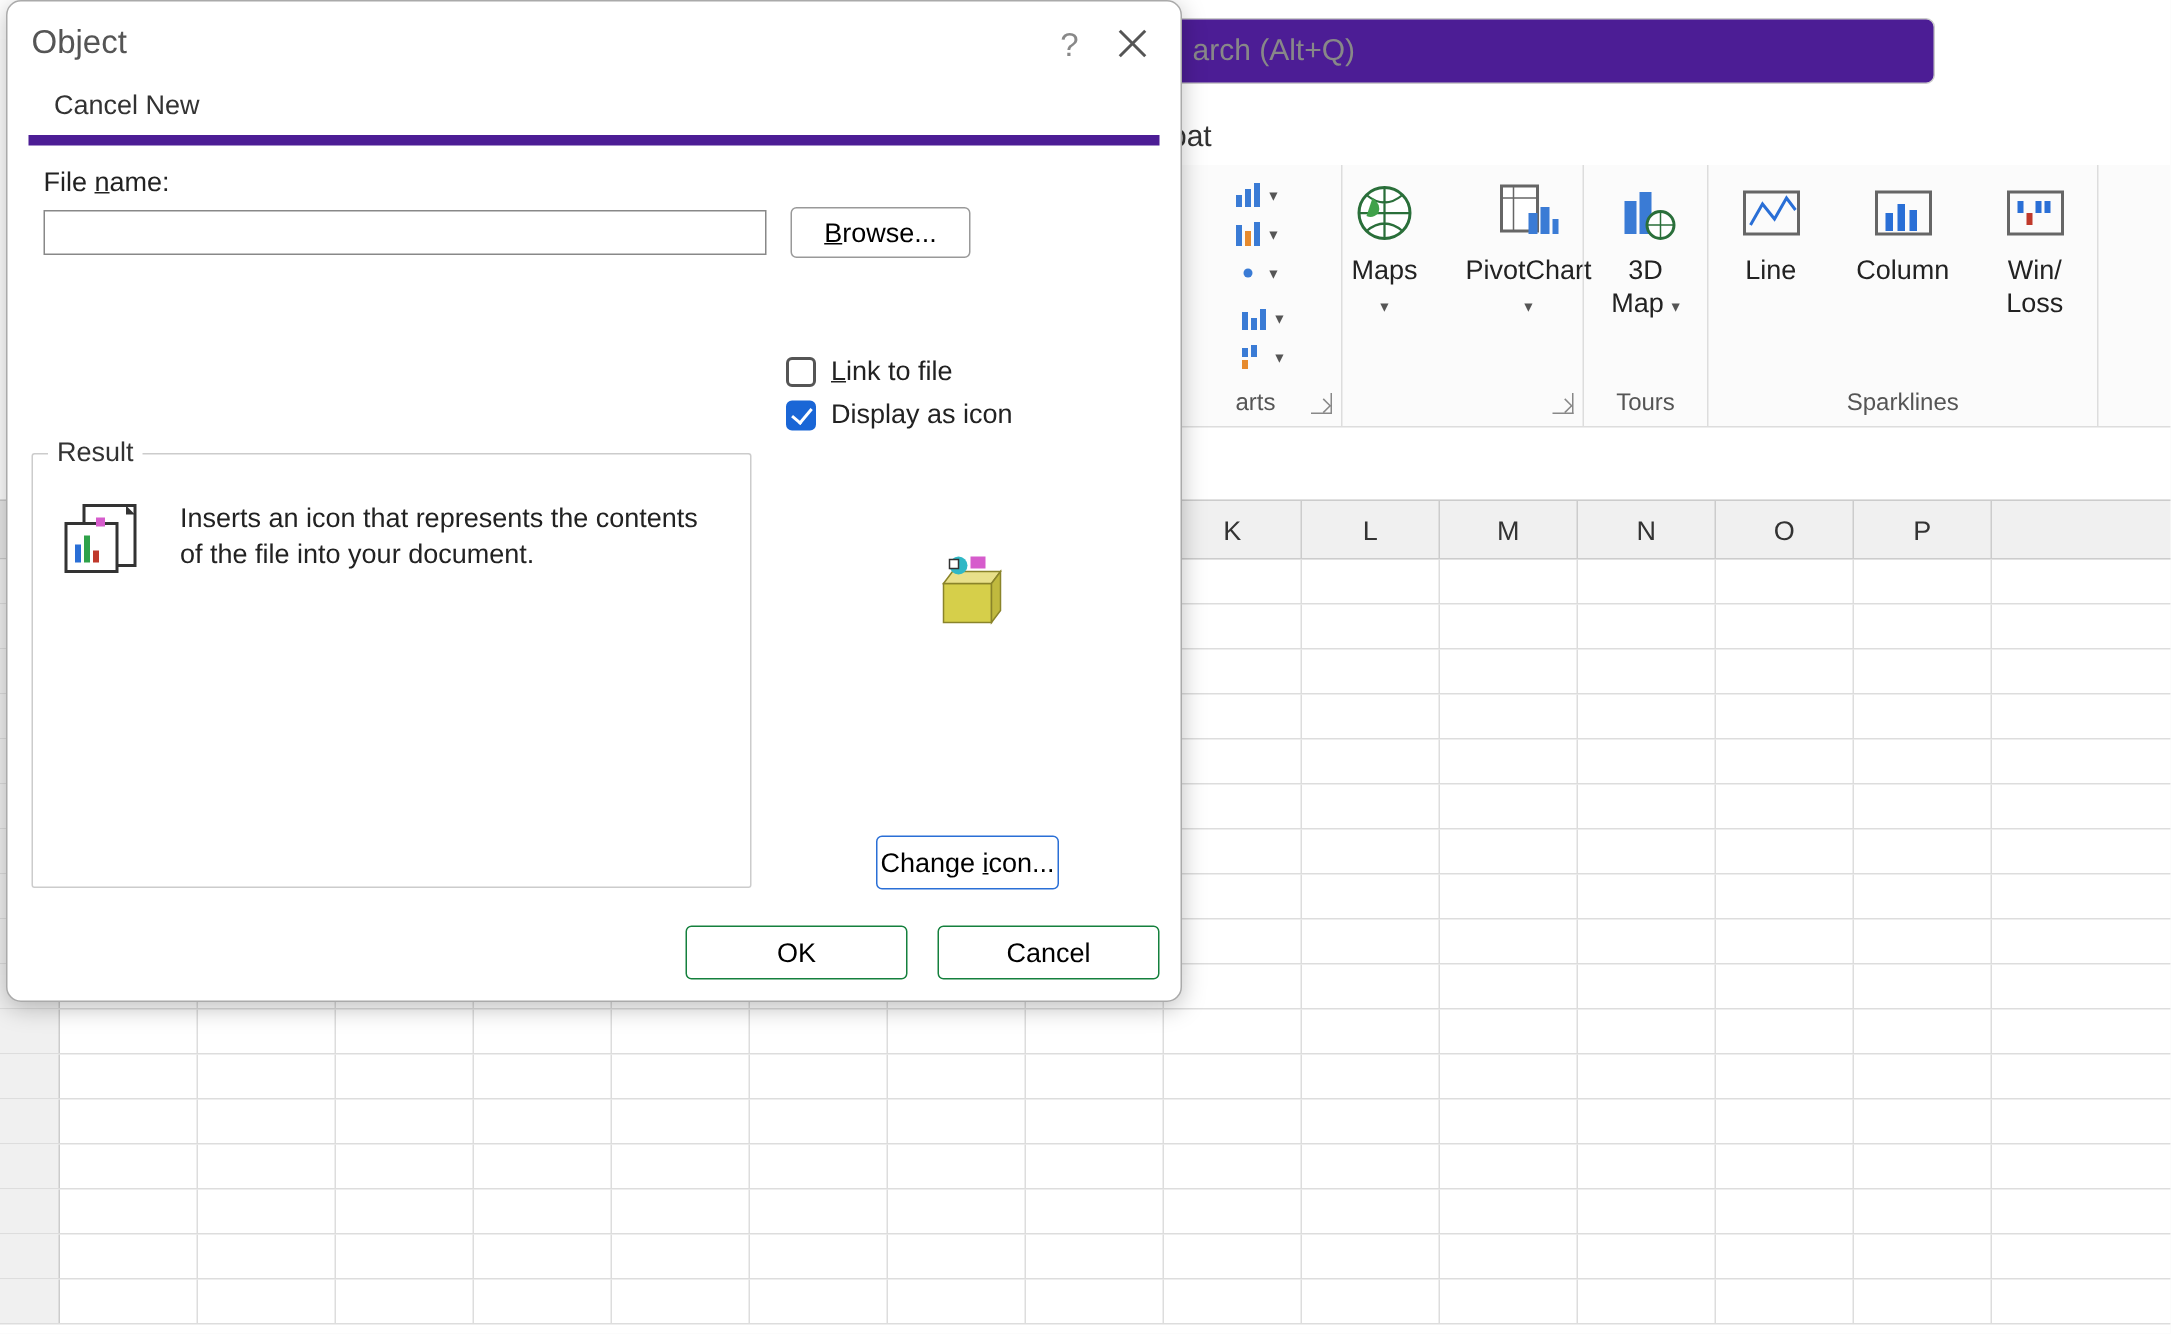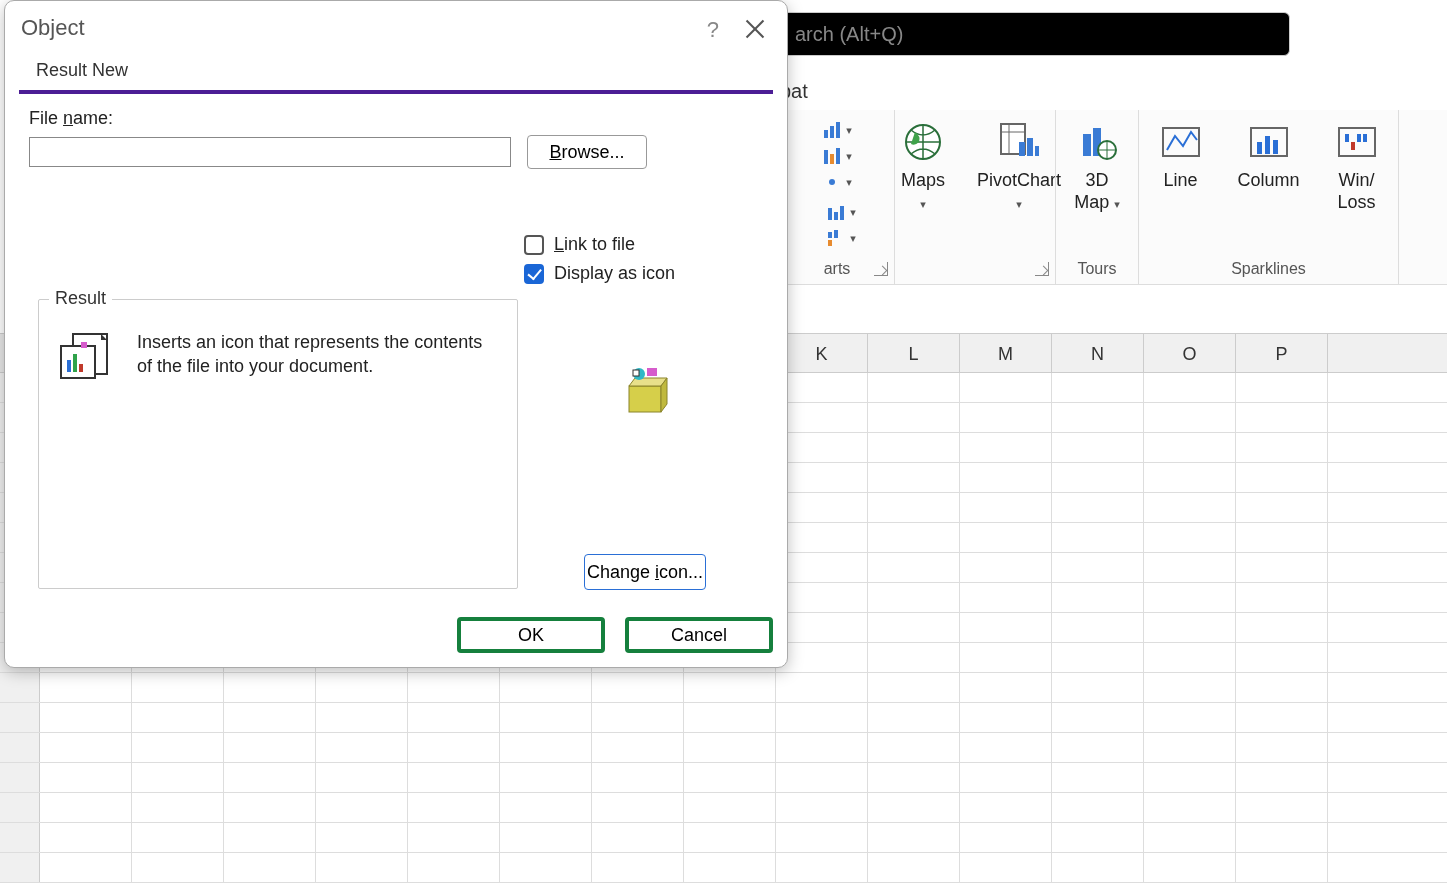--- a/index.html
+++ b/index.html
@@ -1,20 +1,20 @@
 <!DOCTYPE html>
 <html><head>
 <meta charset="utf-8">
 <style>
   * { box-sizing: border-box; margin: 0; padding: 0; font-family: "Segoe UI", Arial, sans-serif; }
   html, body { width: 1447px; height: 889px; overflow: hidden; background: #f5f5f5; }
 
   
   .app-bg { position: absolute; left: 0; top: 0; width: 1447px; height: 889px; background: #fff; }
-  .search-bar { position: absolute; left: 780px; top: 12px; width: 510px; height: 44px; border: 1px solid #ccc; border-radius: 6px; display: flex; align-items: center; padding: 0 14px; color: #888; font-size: 20px; background: #000000; }
+  .search-bar { position: absolute; left: 780px; top: 12px; width: 510px; height: 44px; border: 1px solid #ccc; border-radius: 6px; display: flex; align-items: center; padding: 0 14px; color: #888; font-size: 20px; background: #4c1d95; }
   .tab-strip { position: absolute; left: 780px; top: 80px; font-size: 20px; color: #333; }
   .ribbon { position: absolute; left: 780px; top: 110px; height: 175px; width: 667px; background: #fbfbfb; border-bottom: 1px solid #ddd; display: flex; }
   .rgroup { display: flex; flex-direction: column; align-items: center; justify-content: flex-start; border-right: 1px solid #ddd; padding: 0 8px 4px 8px; height: 100%; position: relative; }
   .rgroup-label { position: absolute; bottom: 6px; left: 0; right: 0; text-align: center; font-size: 16px; color: #555; }
   .rgroup .items { display: flex; gap: 18px; margin-top: 10px; }
   .ritem { display: flex; flex-direction: column; align-items: center; font-size: 18px; color: #222; gap: 6px; width: 70px; }
   .ritem .lbl { text-align: center; line-height: 1.2; }
   .ricon { width: 44px; height: 44px; display: flex; align-items: center; justify-content: center; }
   .sm-col { display: flex; flex-direction: column; gap: 6px; margin-top: 10px; }
   .sm-btn { display: flex; align-items: center; gap: 4px; font-size: 16px; color: #333; }
@@ -37,46 +37,46 @@
   .dlg-title { position: absolute; left: 16px; top: 14px; font-size: 22px; color: #555; }
   .dlg-help { position: absolute; right: 68px; top: 16px; font-size: 22px; color: #888; cursor: pointer; }
   .dlg-close { position: absolute; right: 20px; top: 16px; width: 24px; height: 24px; cursor: pointer; }
   .dlg-close::before, .dlg-close::after { content: ""; position: absolute; left: 11px; top: 0; width: 2px; height: 24px; background: #555; }
   .dlg-close::before { transform: rotate(45deg); }
   .dlg-close::after { transform: rotate(-45deg); }
 
   .tabs { position: absolute; left: 14px; top: 52px; display: flex; height: 38px; }
   .tab { padding: 6px 16px; font-size: 18px; color: #333; border: 1px solid transparent; cursor: pointer; }
   .tab.active { border: 1px solid #ccc; border-bottom: 1px solid #fff; border-radius: 4px 4px 0 0; background: #fff; }
-  .tab-panel { position: absolute; left: 14px; top: 89px; right: 14px; height: 520px; border-top: 4px solid #4c1d95; }
+  .tab-panel { position: absolute; left: 14px; top: 89px; right: 14px; height: 520px; border-top: 7px solid #4c1d95; }
 
   .lbl-filename { font-size: 18px; color: #222; margin: 14px 0 6px 10px; }
   .lbl-filename .ul { text-decoration: underline; }
   .filename-row { display: flex; gap: 16px; align-items: center; margin-left: 10px; }
   .filename-input { width: 482px; height: 30px; border: 1px solid #888; padding: 2px 6px; font-size: 16px; }
   .browse-btn { width: 120px; height: 34px; border: 1px solid #999; background: #fff; border-radius: 4px; font-size: 18px; cursor: pointer; }
 
   .chk-area { position: absolute; left: 505px; top: 140px; font-size: 18px; color: #222; }
   .chk-row { display: flex; align-items: center; gap: 10px; margin-bottom: 8px; cursor: pointer; }
   .chk { width: 20px; height: 20px; border: 2px solid #555; border-radius: 4px; display: inline-flex; align-items: center; justify-content: center; }
   .chk.checked { background: #1a66d6; border-color: #1a66d6; }
   .chk.checked::after { content: ""; width: 6px; height: 11px; border: solid #fff; border-width: 0 2px 2px 0; transform: rotate(40deg) translateY(-1px); }
   .ul { text-decoration: underline; }
 
-  .result-box { position: absolute; left: 19px; top: 205px; width: 480px; height: 290px; border: 1px solid #ccc; border-radius: 2px; }
+  .result-box { position: absolute; left: 2px; top: 205px; width: 480px; height: 290px; border: 1px solid #ccc; border-radius: 2px; }
   .result-legend { position: absolute; left: 10px; top: -12px; background: #fff; padding: 0 6px; font-size: 18px; color: #333; }
   .result-body { display: flex; gap: 22px; padding: 30px 18px 18px 18px; }
   .result-icon { width: 58px; height: 50px; position: relative; flex: none; margin-top: 2px; }
   .result-text { font-size: 18px; color: #222; line-height: 1.35; }
 
   .package-icon { position: absolute; left: 600px; top: 270px; width: 52px; height: 52px; }
   .change-icon-btn { position: absolute; left: 565px; top: 460px; width: 122px; height: 36px; border: 1px solid #2a6fd6; color: #000000; background: #fff; border-radius: 4px; font-size: 18px; cursor: pointer; }
 
   .dlg-buttons { position: absolute; right: 14px; bottom: 14px; display: flex; gap: 20px; }
-  .dlg-btn { width: 148px; height: 36px; border: 4px solid #15803d; background: #fff; border-radius: 4px; font-size: 18px; cursor: pointer; }
+  .dlg-btn { width: 148px; height: 36px; border: 1px solid #15803d; background: #fff; border-radius: 4px; font-size: 18px; cursor: pointer; }
 
 </style>
 </head>
 <body>
 
 <div class="app-bg">
 
   <div class="search-bar">
     <span>arch (Alt+Q)</span>
   </div>
@@ -525,21 +525,21 @@
         <div></div>
       </div>
   </div>
 
   <div class="dialog">
     <div class="dlg-title">Object</div>
     <div class="dlg-help">?</div>
     <div class="dlg-close"></div>
 
     <div class="tabs">
-      <div class="tab">Result New</div>
+      <div class="tab">Cancel New</div>
     </div>
 
     <div class="tab-panel">
       <div class="lbl-filename"><span>File </span><span class="ul">n</span><span>ame:</span></div>
       <div class="filename-row">
         <input class="filename-input" value="" style="">
         <button class="browse-btn"><span class="ul">B</span><span>rowse...</span></button>
       </div>
 
       <div class="chk-area">

